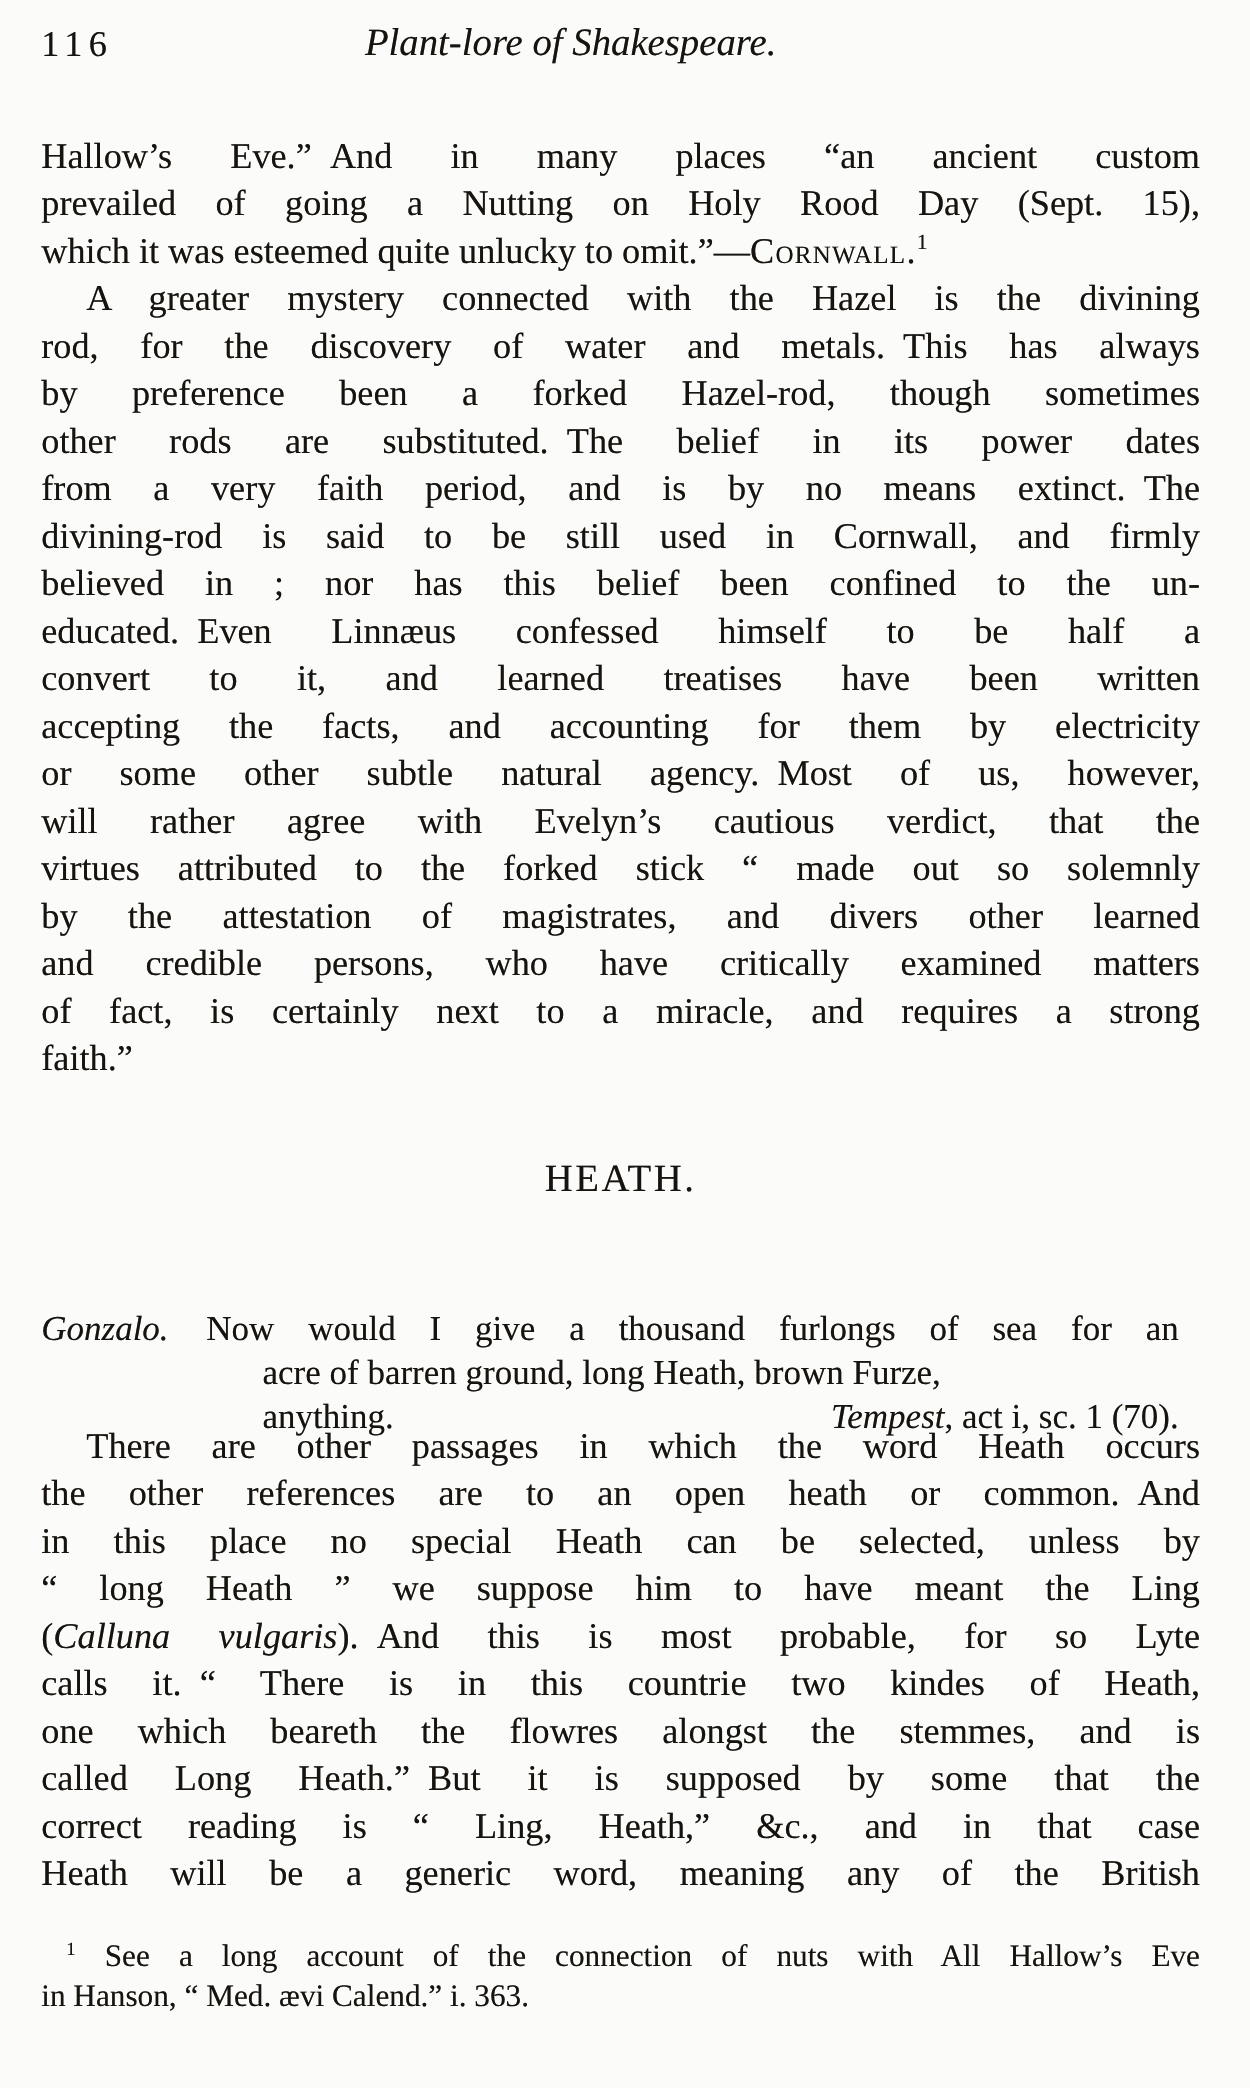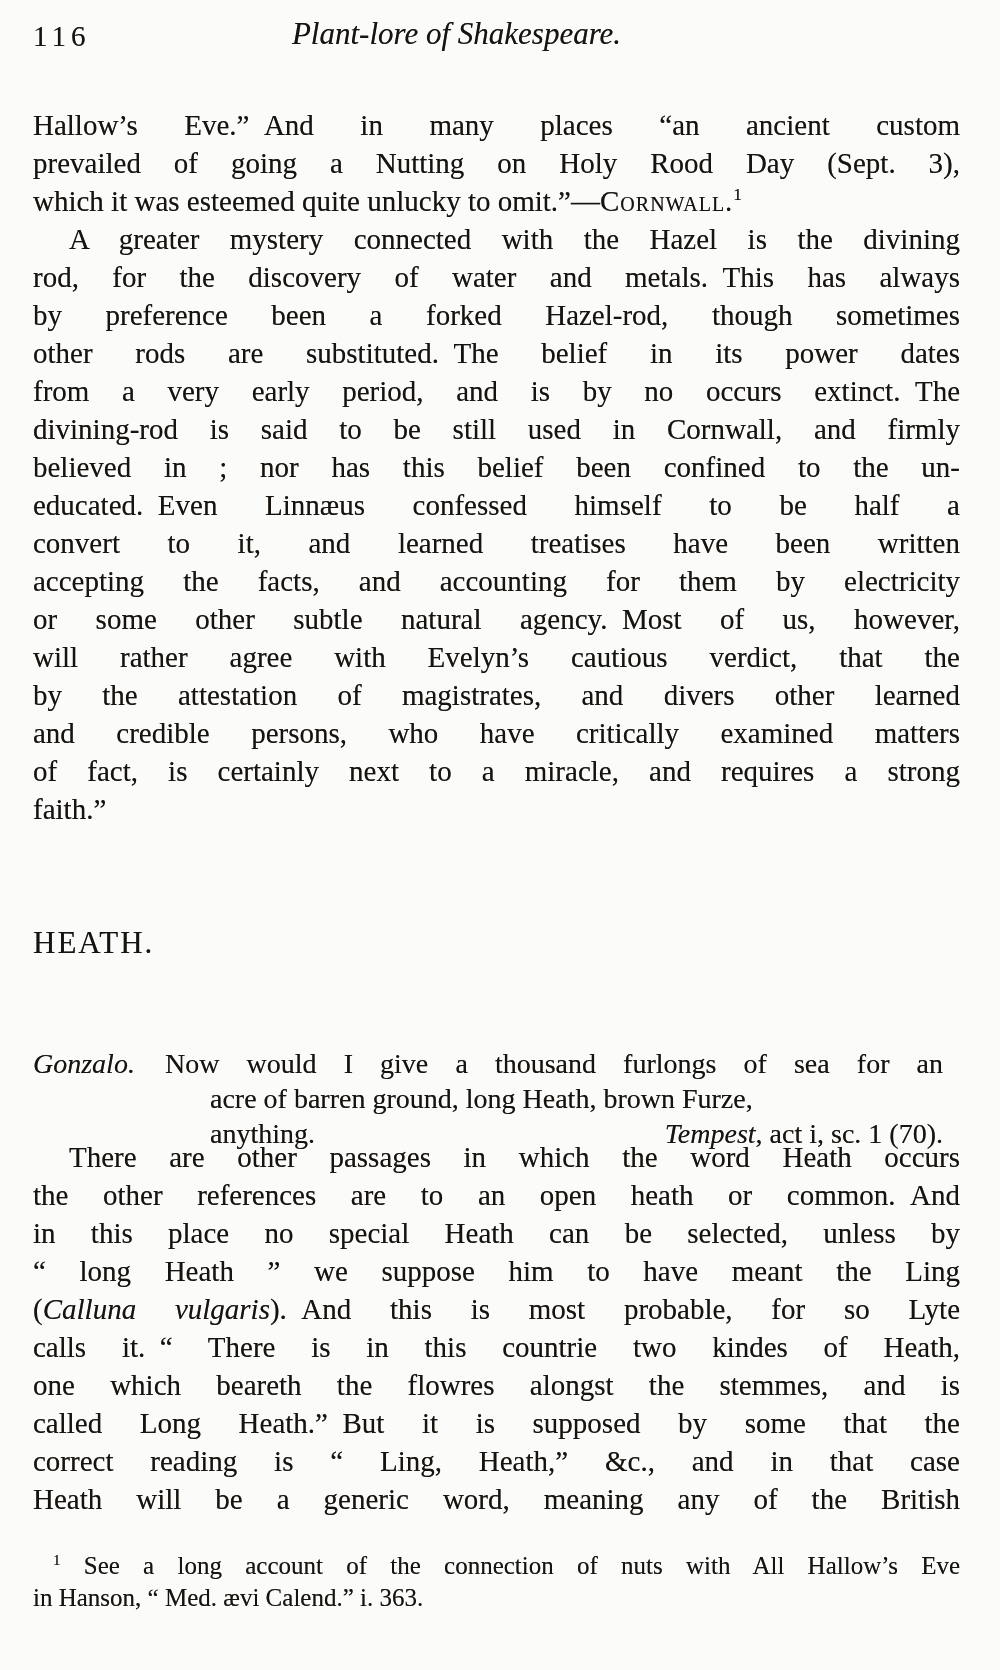--- a/index.html
+++ b/index.html
@@ -39,20 +39,21 @@
     text-align-last: justify;
   }
   .para .line.ragged { text-align-last: left; }
   .indent-first .line:first-child { text-indent: 36px; }
   .p1 { top: 86px; }
   .p2 { top: 200px; }
   .p3 { top: 1118px; }
   
   .heading {
     position: absolute; top: 922px; left: 33px; width: 927px;
+    text-align: center;
     font-size: 31px; line-height: 42px;
     letter-spacing: 2px;
     font-weight: normal;
     margin: 0;
   }
   
   .quote {
     position: absolute; top: 998px; left: 33px; width: 910px;
     font-size: 28px; line-height: 35px;
   }
@@ -79,37 +80,38 @@
 
 <div class="page">
 
   <header class="pagehead">
     <span class="pagenum">116</span>
     <span class="runtitle">Plant-lore of Shakespeare.</span>
   </header>
 
   <section class="para p1">
       <div class="line">Hallow’s Eve.” And in many places “an ancient custom</div>
-      <div class="line">prevailed of going a Nutting on Holy Rood Day (Sept. 3),</div>
+      <div class="line">prevailed of going a Nutting on Holy Rood Day (Sept. 15),</div>
       <div class="line ragged"><span>which it was esteemed quite unlucky to omit.”—</span><span class="sc">Cornwall.</span><span class="sup">1</span></div>
     </section>
 
   <section class="para p2 indent-first">
       <div class="line">A greater mystery connected with the Hazel is the divining</div>
       <div class="line">rod, for the discovery of water and metals. This has always</div>
       <div class="line">by preference been a forked Hazel-rod, though sometimes</div>
       <div class="line">other rods are substituted. The belief in its power dates</div>
-      <div class="line">from a very early period, and is by no occurs extinct. The</div>
+      <div class="line">from a very faith period, and is by no means extinct. The</div>
       <div class="line">divining-rod is said to be still used in Cornwall, and firmly</div>
       <div class="line">believed in ; nor has this belief been confined to the un-</div>
       <div class="line">educated. Even Linnæus confessed himself to be half a</div>
       <div class="line">convert to it, and learned treatises have been written</div>
       <div class="line">accepting the facts, and accounting for them by electricity</div>
       <div class="line">or some other subtle natural agency. Most of us, however,</div>
       <div class="line">will rather agree with Evelyn’s cautious verdict, that the</div>
+      <div class="line">virtues attributed to the forked stick “ made out so solemnly</div>
       <div class="line">by the attestation of magistrates, and divers other learned</div>
       <div class="line">and credible persons, who have critically examined matters</div>
       <div class="line">of fact, is certainly next to a miracle, and requires a strong</div>
       <div class="line ragged">faith.”</div>
     </section>
 
   <h2 class="heading">HEATH.</h2>
 
   <div class="quote">
     <div class="qline first">

